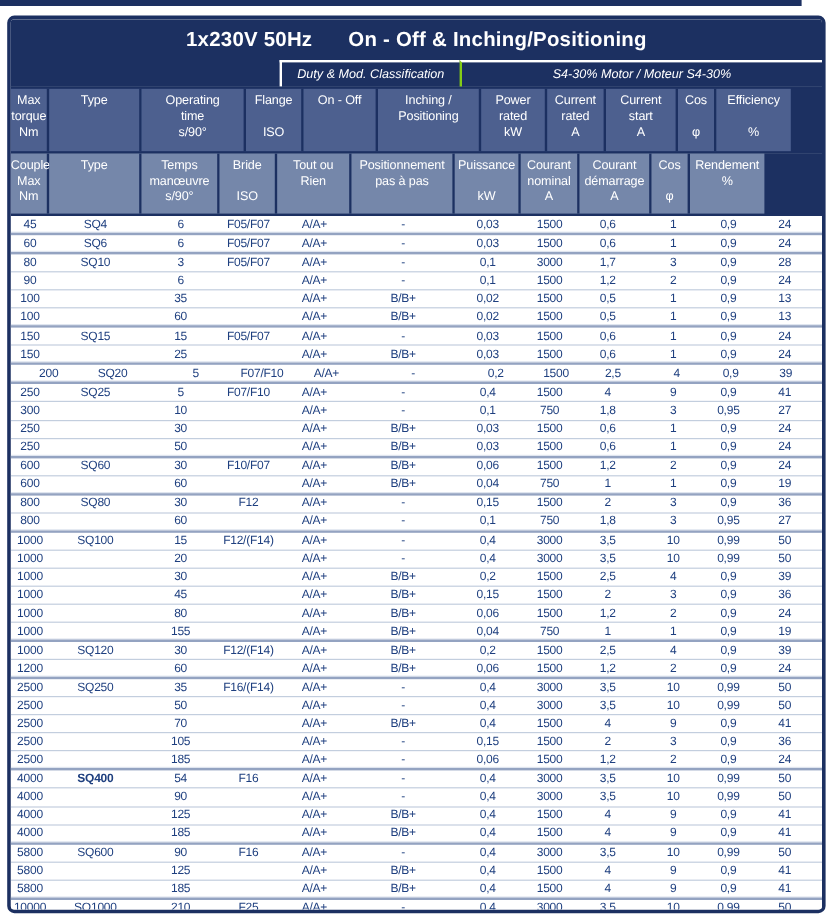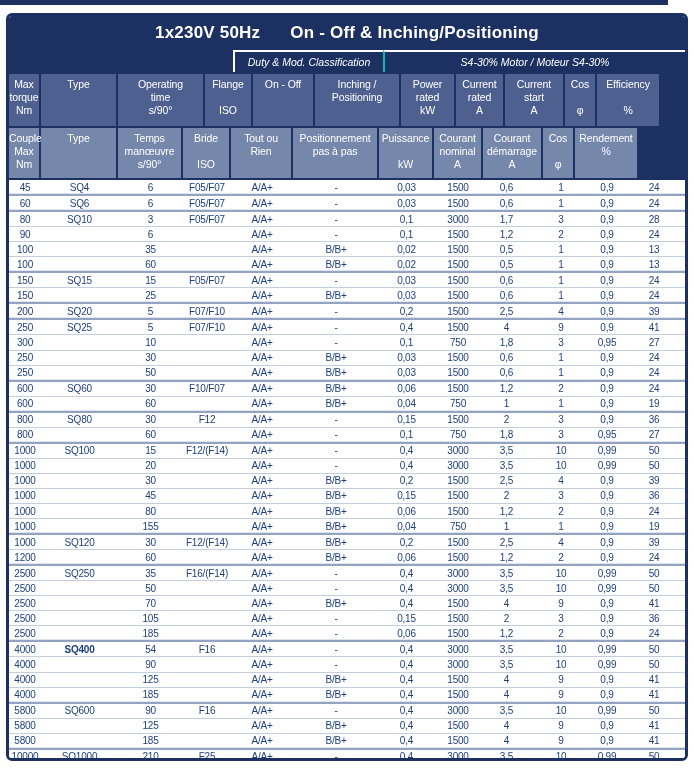--- a/index.html
+++ b/index.html
@@ -18,21 +18,21 @@
     align-items:center; gap:30px; color:#ffffff; font-weight:bold; font-size:17px;
     letter-spacing:0.2px;
   }
   .band { background:#1c3061; height:22px; display:flex; color:#ffffff; font-size:10.5px; font-style:italic; }
   .band-spacer { width:224px; }
   .band-duty {
     width:150px; box-sizing:border-box; border-top:2px solid #fff; border-left:2px solid #fff;
     display:flex; align-items:center; justify-content:center;
   }
   .band-motor {
-    flex:1; box-sizing:border-box; border-top:2px solid #fff; border-left:2px solid #14b8a6;
+    flex:1; box-sizing:border-box; border-top:2px solid #fff; border-left:2px solid #84cc16;
     display:flex; align-items:center; justify-content:center;
   }
   .hdr-row { display:flex; background:#1c3061; }
   .hdr-row.en { height:52px; border-top:2px solid #1c3061; border-bottom:2px solid #1c3061; }
   .hdr-row.fr { height:50px; border-bottom:2px solid #1c3061; }
   .hc {
     box-sizing:border-box; border-right:2px solid #1c3061; color:#ffffff;
     font-size:10.5px; text-align:center; white-space:pre-line; line-height:1.22;
     padding-top:4px; letter-spacing:-0.1px;
   }
@@ -233,21 +233,21 @@
         <div class="c" style="width: 62px;">A/A+</div>
         <div class="c" style="width: 86px;">B/B+</div>
         <div class="c" style="width: 55px;">0,03</div>
         <div class="c" style="width: 48px;">1500</div>
         <div class="c" style="width: 49px;">0,6</div>
         <div class="c" style="width: 60px;">1</div>
         <div class="c" style="width: 32px;">0,9</div>
         <div class="c" style="width: 62px;">24</div>
       </div>
       <div class="r g">
-        <div class="c" style="width: 32px;">200</div>
+        <div class="c" style="width: 32px; margin-left: 16px;">200</div>
         <div class="c" style="width: 77px;">SQ20</div>
         <div class="c" style="width: 65px;">5</div>
         <div class="c" style="width: 48px;">F07/F10</div>
         <div class="c" style="width: 62px;">A/A+</div>
         <div class="c" style="width: 86px;">-</div>
         <div class="c" style="width: 55px;">0,2</div>
         <div class="c" style="width: 48px;">1500</div>
         <div class="c" style="width: 49px;">2,5</div>
         <div class="c" style="width: 60px;">4</div>
         <div class="c" style="width: 32px;">0,9</div>

